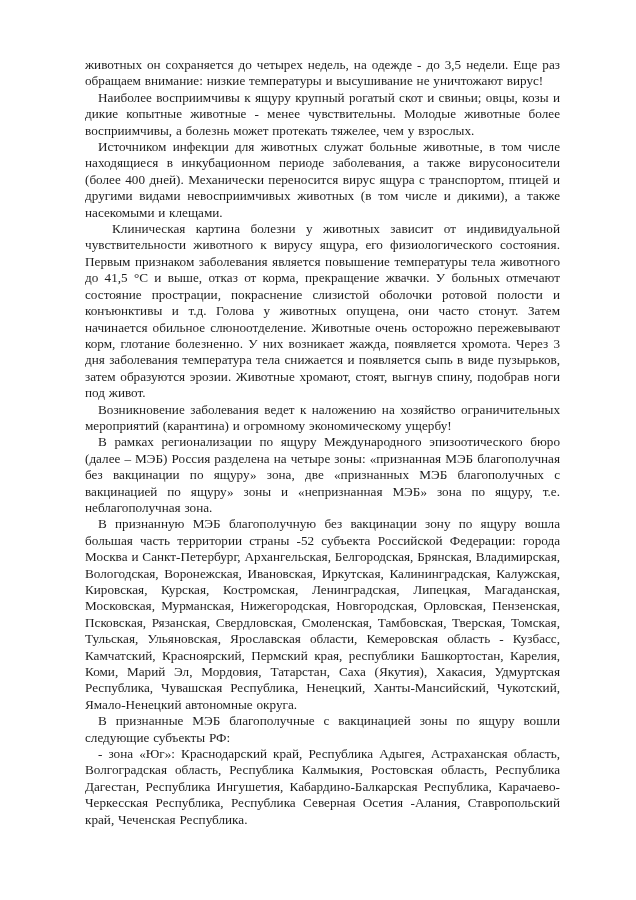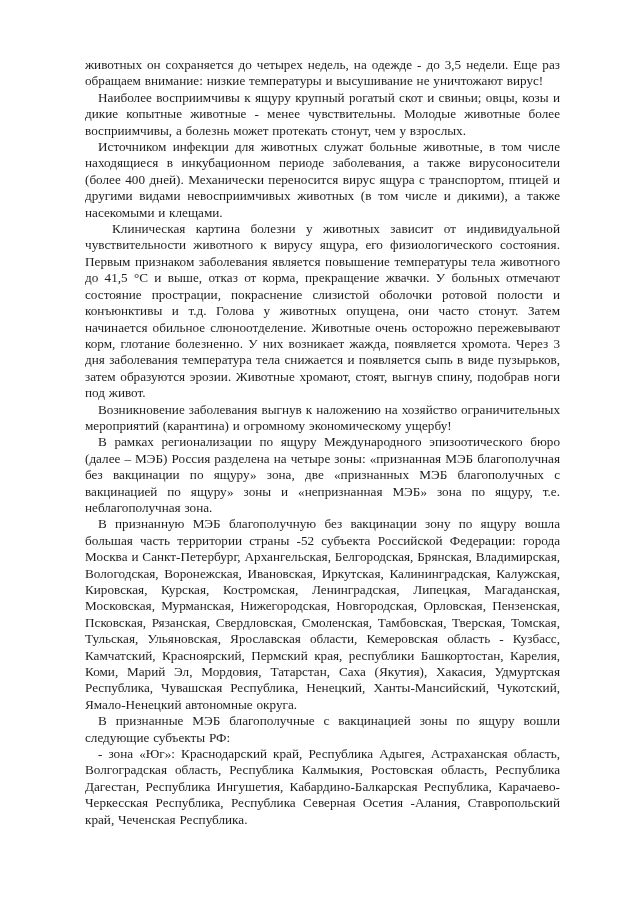--- a/index.html
+++ b/index.html
@@ -28,21 +28,21 @@
   .ind-0 { text-indent: 0; }
   .ind-1 { text-indent: 13px; }
   .ind-2 { text-indent: 27px; }
   .ind-3 { text-indent: 46px; }
 </style>
 </head>
 <body>
 
 <div class="page">
   <p class="ind-0">животных он сохраняется до четырех недель, на одежде - до 3,5 недели. Еще раз обращаем внимание: низкие температуры и высушивание не уничтожают вирус!</p>
-  <p class="ind-1">Наиболее восприимчивы к ящуру крупный рогатый скот и свиньи; овцы, козы и дикие копытные животные - менее чувствительны.  Молодые животные более восприимчивы, а болезнь может протекать стонут, чем  у взрослых.</p>
+  <p class="ind-1">Наиболее восприимчивы к ящуру крупный рогатый скот и свиньи; овцы, козы и дикие копытные животные - менее чувствительны.  Молодые животные более восприимчивы, а болезнь может протекать тяжелее, чем  у взрослых.</p>
   <p class="ind-1">Источником инфекции для животных служат больные животные, в том числе находящиеся в инкубационном периоде заболевания, а также вирусоносители (более 400 дней). Механически переносится вирус ящура с транспортом, птицей и другими видами невосприимчивых животных (в том числе и дикими), а также насекомыми и клещами.</p>
   <p class="ind-2">Клиническая картина болезни у животных зависит от индивидуальной чувствительности животного к вирусу ящура, его физиологического состояния.  Первым признаком заболевания является повышение температуры тела животного до 41,5 °С и выше, отказ от корма, прекращение жвачки. У больных отмечают состояние прострации, покраснение слизистой оболочки ротовой полости и конъюнктивы и т.д. Голова у животных опущена, они часто стонут. Затем начинается обильное слюноотделение. Животные очень осторожно пережевывают корм, глотание болезненно. У них возникает жажда, появляется хромота. Через 3 дня заболевания температура тела снижается и появляется сыпь в виде пузырьков, затем образуются эрозии. Животные хромают, стоят, выгнув спину, подобрав ноги под живот.</p>
-  <p class="ind-1">Возникновение заболевания выгнув к наложению на хозяйство ограничительных мероприятий (карантина) и огромному экономическому ущербу!</p>
+  <p class="ind-1">Возникновение заболевания ведет к наложению на хозяйство ограничительных мероприятий (карантина) и огромному экономическому ущербу!</p>
   <p class="ind-1">В рамках регионализации по ящуру Международного эпизоотического бюро (далее – МЭБ) Россия разделена на четыре зоны: «признанная МЭБ благополучная без вакцинации по ящуру» зона, две «признанных МЭБ благополучных с вакцинацией по ящуру» зоны и «непризнанная МЭБ» зона по ящуру, т.е. неблагополучная зона.</p>
   <p class="ind-1">В признанную МЭБ благополучную без вакцинации зону по ящуру вошла большая часть территории страны -52 субъекта Российской Федерации: города Москва и Санкт-Петербург, Архангельская, Белгородская, Брянская, Владимирская, Вологодская, Воронежская, Ивановская, Иркутская, Калининградская, Калужская, Кировская, Курская, Костромская, Ленинградская, Липецкая, Магаданская, Московская, Мурманская, Нижегородская, Новгородская, Орловская, Пензенская, Псковская, Рязанская, Свердловская, Смоленская, Тамбовская, Тверская, Томская, Тульская, Ульяновская, Ярославская области, Кемеровская область - Кузбасс, Камчатский, Красноярский, Пермский края, республики Башкортостан, Карелия, Коми, Марий Эл, Мордовия, Татарстан, Саха (Якутия), Хакасия, Удмуртская Республика, Чувашская Республика, Ненецкий, Ханты-Мансийский, Чукотский, Ямало-Ненецкий автономные округа.</p>
   <p class="ind-1">В признанные МЭБ благополучные с вакцинацией зоны по ящуру вошли следующие субъекты РФ:</p>
   <p class="ind-1">- зона «Юг»: Краснодарский край, Республика Адыгея, Астраханская область, Волгоградская область, Республика Калмыкия, Ростовская область, Республика Дагестан, Республика Ингушетия, Кабардино-Балкарская Республика, Карачаево-Черкесская Республика, Республика Северная Осетия -Алания, Ставропольский край, Чеченская Республика.</p>
 </div>
 
 </body></html>

